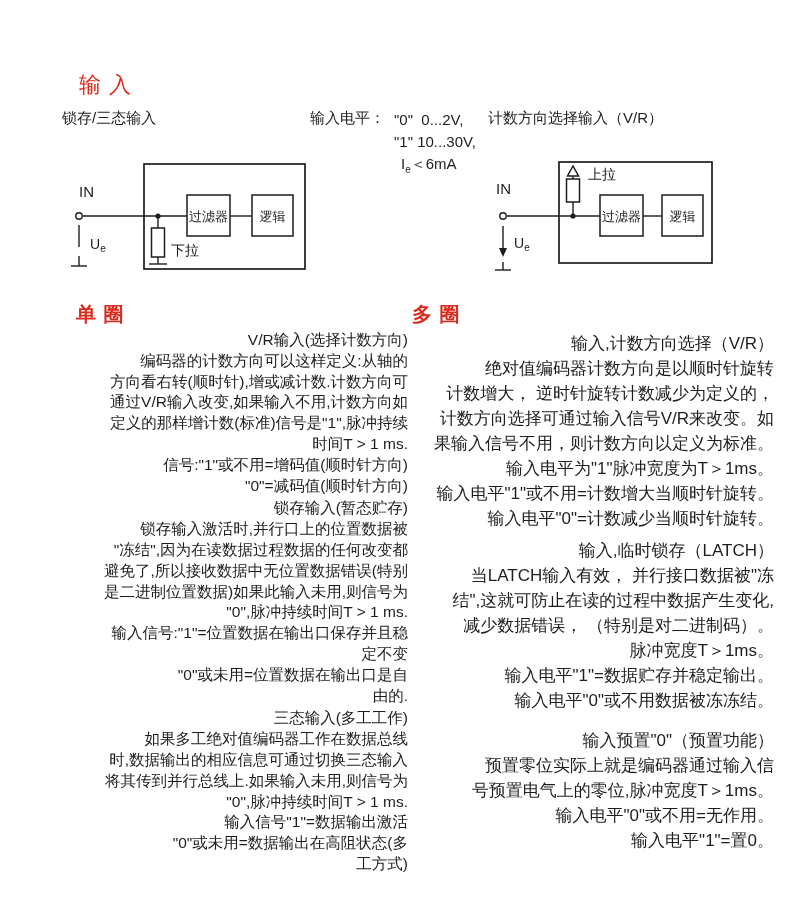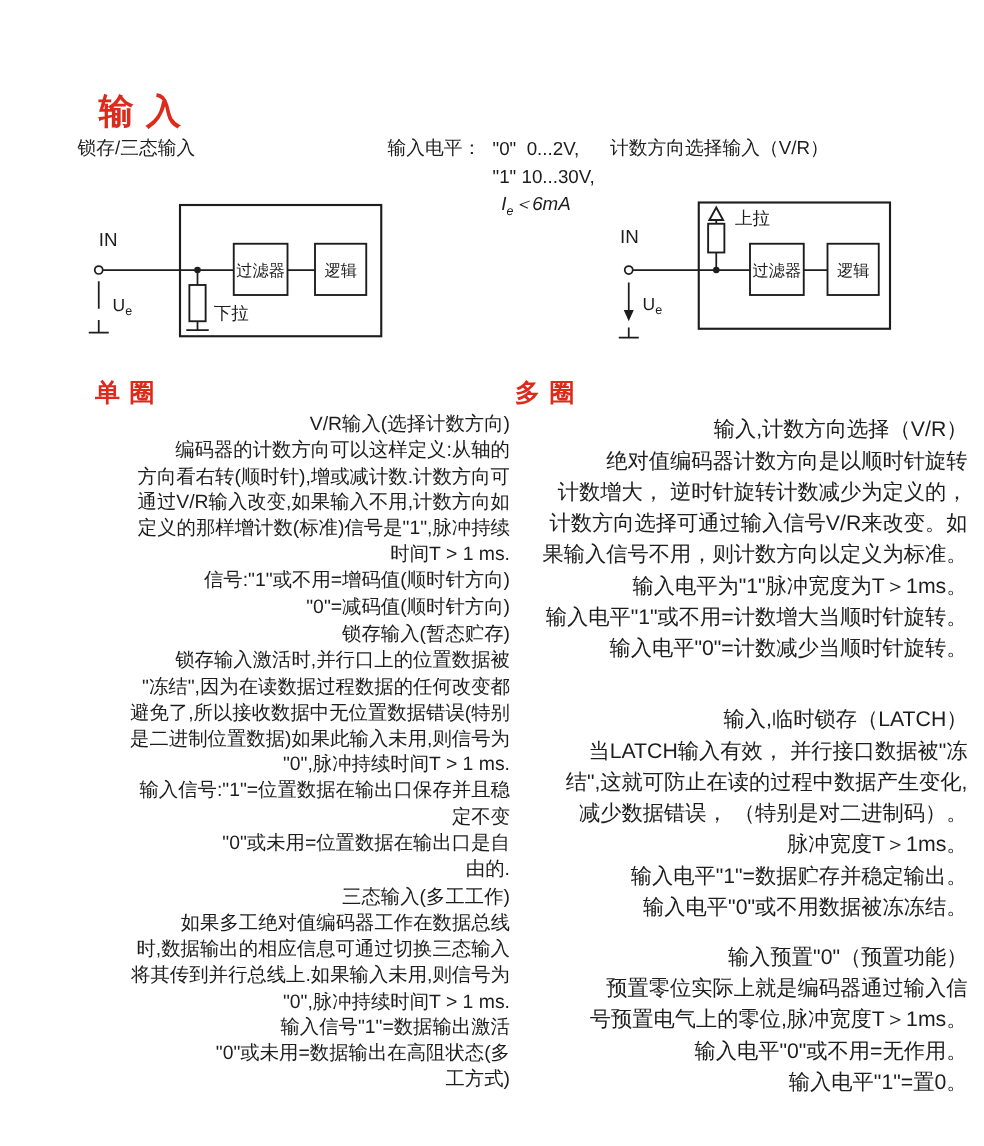--- a/index.html
+++ b/index.html
@@ -4,41 +4,41 @@
 <style>
   :root { --accent:#de2a1c; --ink:#1d1d1d; }
   * { box-sizing:border-box; }
   html,body { margin:0; padding:0; background:#fff; }
   .page {
     position:relative; width:787px; height:917px; background:#ffffff;
     font-family:"Liberation Sans", sans-serif; color:var(--ink); overflow:hidden;
   }
   .title {
     position:absolute; left:79px; top:70px; margin:0;
-    font-size:28px; font-weight:bold; color:var(--accent); letter-spacing:1px;
+    font-size:22px; font-weight:normal; color:var(--accent); letter-spacing:1px;
   }
   .hdr { position:absolute; top:109px; font-size:15px; white-space:nowrap; }
   .hdr-latch { left:62px; }
   .hdr-dir  { left:488px; }
   .hdr-mid  { position:absolute; left:310px; top:109px; display:flex; gap:9px; font-size:15px; }
   .hdr-mid .lv div { line-height:22px; white-space:pre; }
-  .hdr-mid .lv3 { padding-left:7px;font-style:italic; }
+  .hdr-mid .lv3 { padding-left:7px; }
   .hdr-mid sub { font-size:10px; }
   .sec {
     position:absolute; margin:12px; font-size:20px; font-weight:bold;
     color:var(--accent); letter-spacing:1px;
   }
   .sec-left  { left:64px;  top:289px; }
   .sec-right { left:400px; top:289px; }
   .col { position:absolute; }
   .col-left  { left:60px;  top:330px; width:348px; font-size:15.5px; line-height:20.8px; }
   .col-right { left:400px; top:331px; width:374px; font-size:17px; line-height:25px; }
   .block { white-space:pre-wrap;text-align:right; }
   .col-left  .block + .block { margin-top:2px; }
-  .col-right .block:nth-child(2) { margin-top:32px; }
+  .col-right .block:nth-child(2) { margin-top:7px; }
   .col-right .block:nth-child(3) { margin-top:15px; }
   .diag { position:absolute; }
   .diag-left  { left:60px;  top:150px; }
   .diag-right { left:470px; top:148px; }
   svg text { font-family:"Liberation Sans", sans-serif; fill:var(--ink); }
   svg .wire { stroke:var(--ink); stroke-width:1.4; fill:none; }
   svg .box  { stroke:var(--ink); stroke-width:1.5; fill:#ffffff; }
   svg .box-lg { stroke:var(--ink); stroke-width:1.7; fill:none; }
   svg .terminal { stroke:var(--ink); stroke-width:1.4; fill:#ffffff; }
   svg .dot { fill:var(--ink); stroke:none; }

